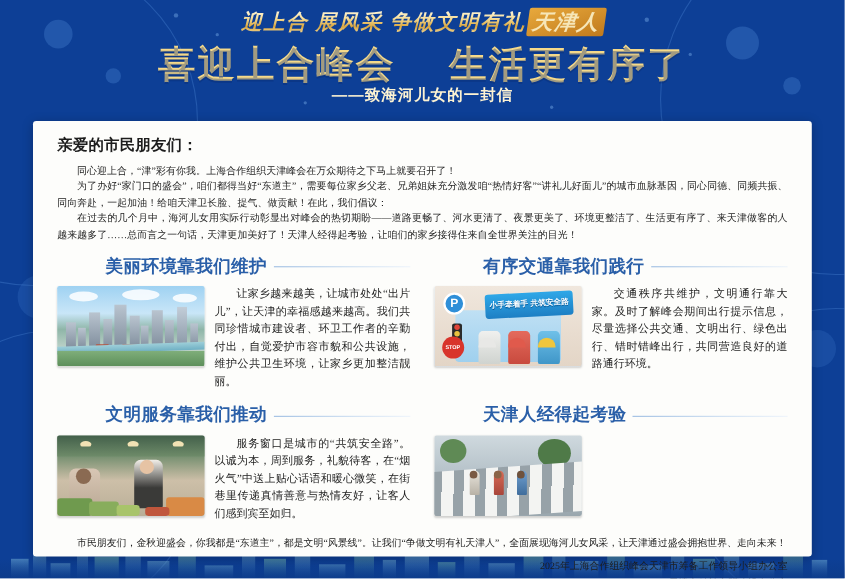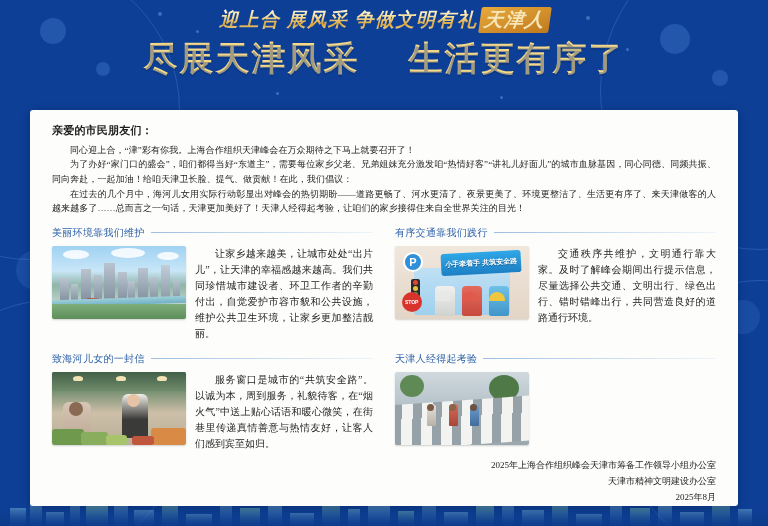--- a/index.html
+++ b/index.html
@@ -81,36 +81,36 @@
     left: 30px; top: 110px; width: 708px; height: 396px;
     background: #fdfdfb;
     border-radius: 3px;
     box-shadow: 0 2px 10px rgba(0,0,0,0.25);
     padding: 12px 22px 8px 22px;
     z-index: 8;
     color: #1d1d1d;
     font-size: 9px;
     line-height: 1.62;
   }
-  .salutation { font-size: 11px; font-weight: bold; margin-bottom: 3px; letter-spacing: .2px; }
+  .salutation { font-size: 14px; font-weight: bold; margin-bottom: 3px; letter-spacing: .2px; }
   .para { text-indent: 2em; text-align: justify; font-size: 9px; letter-spacing: .1px; }
   .para + .para { margin-top: 0px; }
   
   #sections {
     margin-top: 9px;
     display: grid;
     grid-template-columns: 1fr 1fr;
     grid-column-gap: 22px;
     grid-row-gap: 9px;
   }
   .sec-head { display: flex; align-items: center; gap: 6px; margin-bottom: 5px; }
   .sec-title {
     font-family: "Liberation Sans", "DejaVu Sans", sans-serif;
-    font-size: 10px; font-weight: normal; color: #2a5fa8;
-    white-space: nowrap; letter-spacing: .3px;
+    font-size: 16px; font-weight: bold; color: #2a5fa8;
+    white-space: nowrap; letter-spacing: .3px; margin-left: 44px;
   }
   .sec-rule {
     flex: 1; height: 1px;
     background: linear-gradient(90deg, #9dbde2 0%, #cfe0f2 60%, #eef4fb 100%);
   }
   .sec-body { display: flex; gap: 9px; align-items: flex-start; }
   .sec-text { flex: 1; text-indent: 2em; text-align: justify; font-size: 10px; line-height: 1.6; }
   .thumb {
     width: 134px; height: 73px; flex: none;
     border-radius: 2px; overflow: hidden; position: relative;
@@ -207,24 +207,25 @@
     <div class="arcline" style="left:600px;  top:-70px; width:320px; height:320px;"></div>
     <div class="arcline" style="left:-80px;  top:300px; width:260px; height:260px;"></div>
     <div class="arcline" style="left:620px;  top:280px; width:280px; height:280px;"></div>
   </div>
 
   <div id="header">
     <div id="calligraphy">
       <span>迎上合 展风采 争做文明有礼</span><span class="seal">天津人</span>
     </div>
     <div id="main-title">
-      <span>尽展天津风采</span>
+      <span>喜迎上合峰会</span>
       <span class="gap"></span>
       <span>生活更有序了</span>
     </div>
+    <div id="subtitle">——致海河儿女的一封信</div>
   </div>
 
   <div id="card">
 
     <div class="salutation">亲爱的市民朋友们：</div>
 
     <div class="para">同心迎上合，“津”彩有你我。上海合作组织天津峰会在万众期待之下马上就要召开了！</div>
     <div class="para">为了办好“家门口的盛会”，咱们都得当好“东道主”，需要每位家乡父老、兄弟姐妹充分激发咱“热情好客”“讲礼儿好面儿”的城市血脉基因，同心同德、同频共振、同向奔赴，一起加油！给咱天津卫长脸、提气、做贡献！在此，我们倡议：</div>
     <div class="para">在过去的几个月中，海河儿女用实际行动彰显出对峰会的热切期盼——道路更畅了、河水更清了、夜景更美了、环境更整洁了、生活更有序了、来天津做客的人越来越多了……总而言之一句话，天津更加美好了！天津人经得起考验，让咱们的家乡接得住来自全世界关注的目光！</div>
 
@@ -284,21 +285,21 @@
             <div class="helmet" style="left:50%; bottom:24%; background:#e05a4c;"></div>
             <div class="kid" style="left:70%; background:linear-gradient(180deg,#6fc0e8,#3f96c8);"></div>
             <div class="helmet" style="left:70%; bottom:24%; background:#f0c63c;"></div>
           </div>
           <div class="sec-text">交通秩序共维护，文明通行靠大家。及时了解峰会期间出行提示信息，尽量选择公共交通、文明出行、绿色出行、错时错峰出行，共同营造良好的道路通行环境。</div>
         </div>
       </div>
 
       <div class="section">
         <div class="sec-head">
-          <div class="sec-title">致海河儿女的一封信</div>
+          <div class="sec-title">文明服务靠我们推动</div>
           <div class="sec-rule"></div>
         </div>
         <div class="sec-body">
           <div class="thumb t3">
             <div class="ceil"></div>
             <div class="lamp" style="left:16%;"></div>
             <div class="lamp" style="left:48%;"></div>
             <div class="lamp" style="left:78%;"></div>
             <div class="person" style="left:8%;  bottom:4%;  width:28px; height:40px; background:linear-gradient(180deg,#d8c6b4,#b9a894);"></div>
             <div class="head" style="left:13%; bottom:40%; width:14px; height:14px; background:#8a6a52;"></div>
@@ -329,20 +330,21 @@
             <div class="ped" style="left:40%; background:linear-gradient(180deg,#d86a56,#a8463a);"></div>
             <div class="phead" style="left:40%; bottom:47%; background:#8a6448;"></div>
             <div class="ped" style="left:56%; background:linear-gradient(180deg,#6f9fd0,#3f6d9c);"></div>
             <div class="phead" style="left:56%; bottom:47%; background:#70523c;"></div>
           </div>
         </div>
       </div>
 
     </div>
 
+    <div id="closing">市民朋友们，金秋迎盛会，你我都是“东道主”，都是文明“风景线”。让我们“争做文明有礼天津人”，全面展现海河儿女风采，让天津通过盛会拥抱世界、走向未来！</div>
 
     <div id="signature">
       <div>2025年上海合作组织峰会天津市筹备工作领导小组办公室</div>
       <div>天津市精神文明建设办公室</div>
       <div>2025年8月</div>
     </div>
   </div>
 
   <div id="skyline">
     <div class="sk" style="left:10px;  width:16px; height:18px;"></div>

